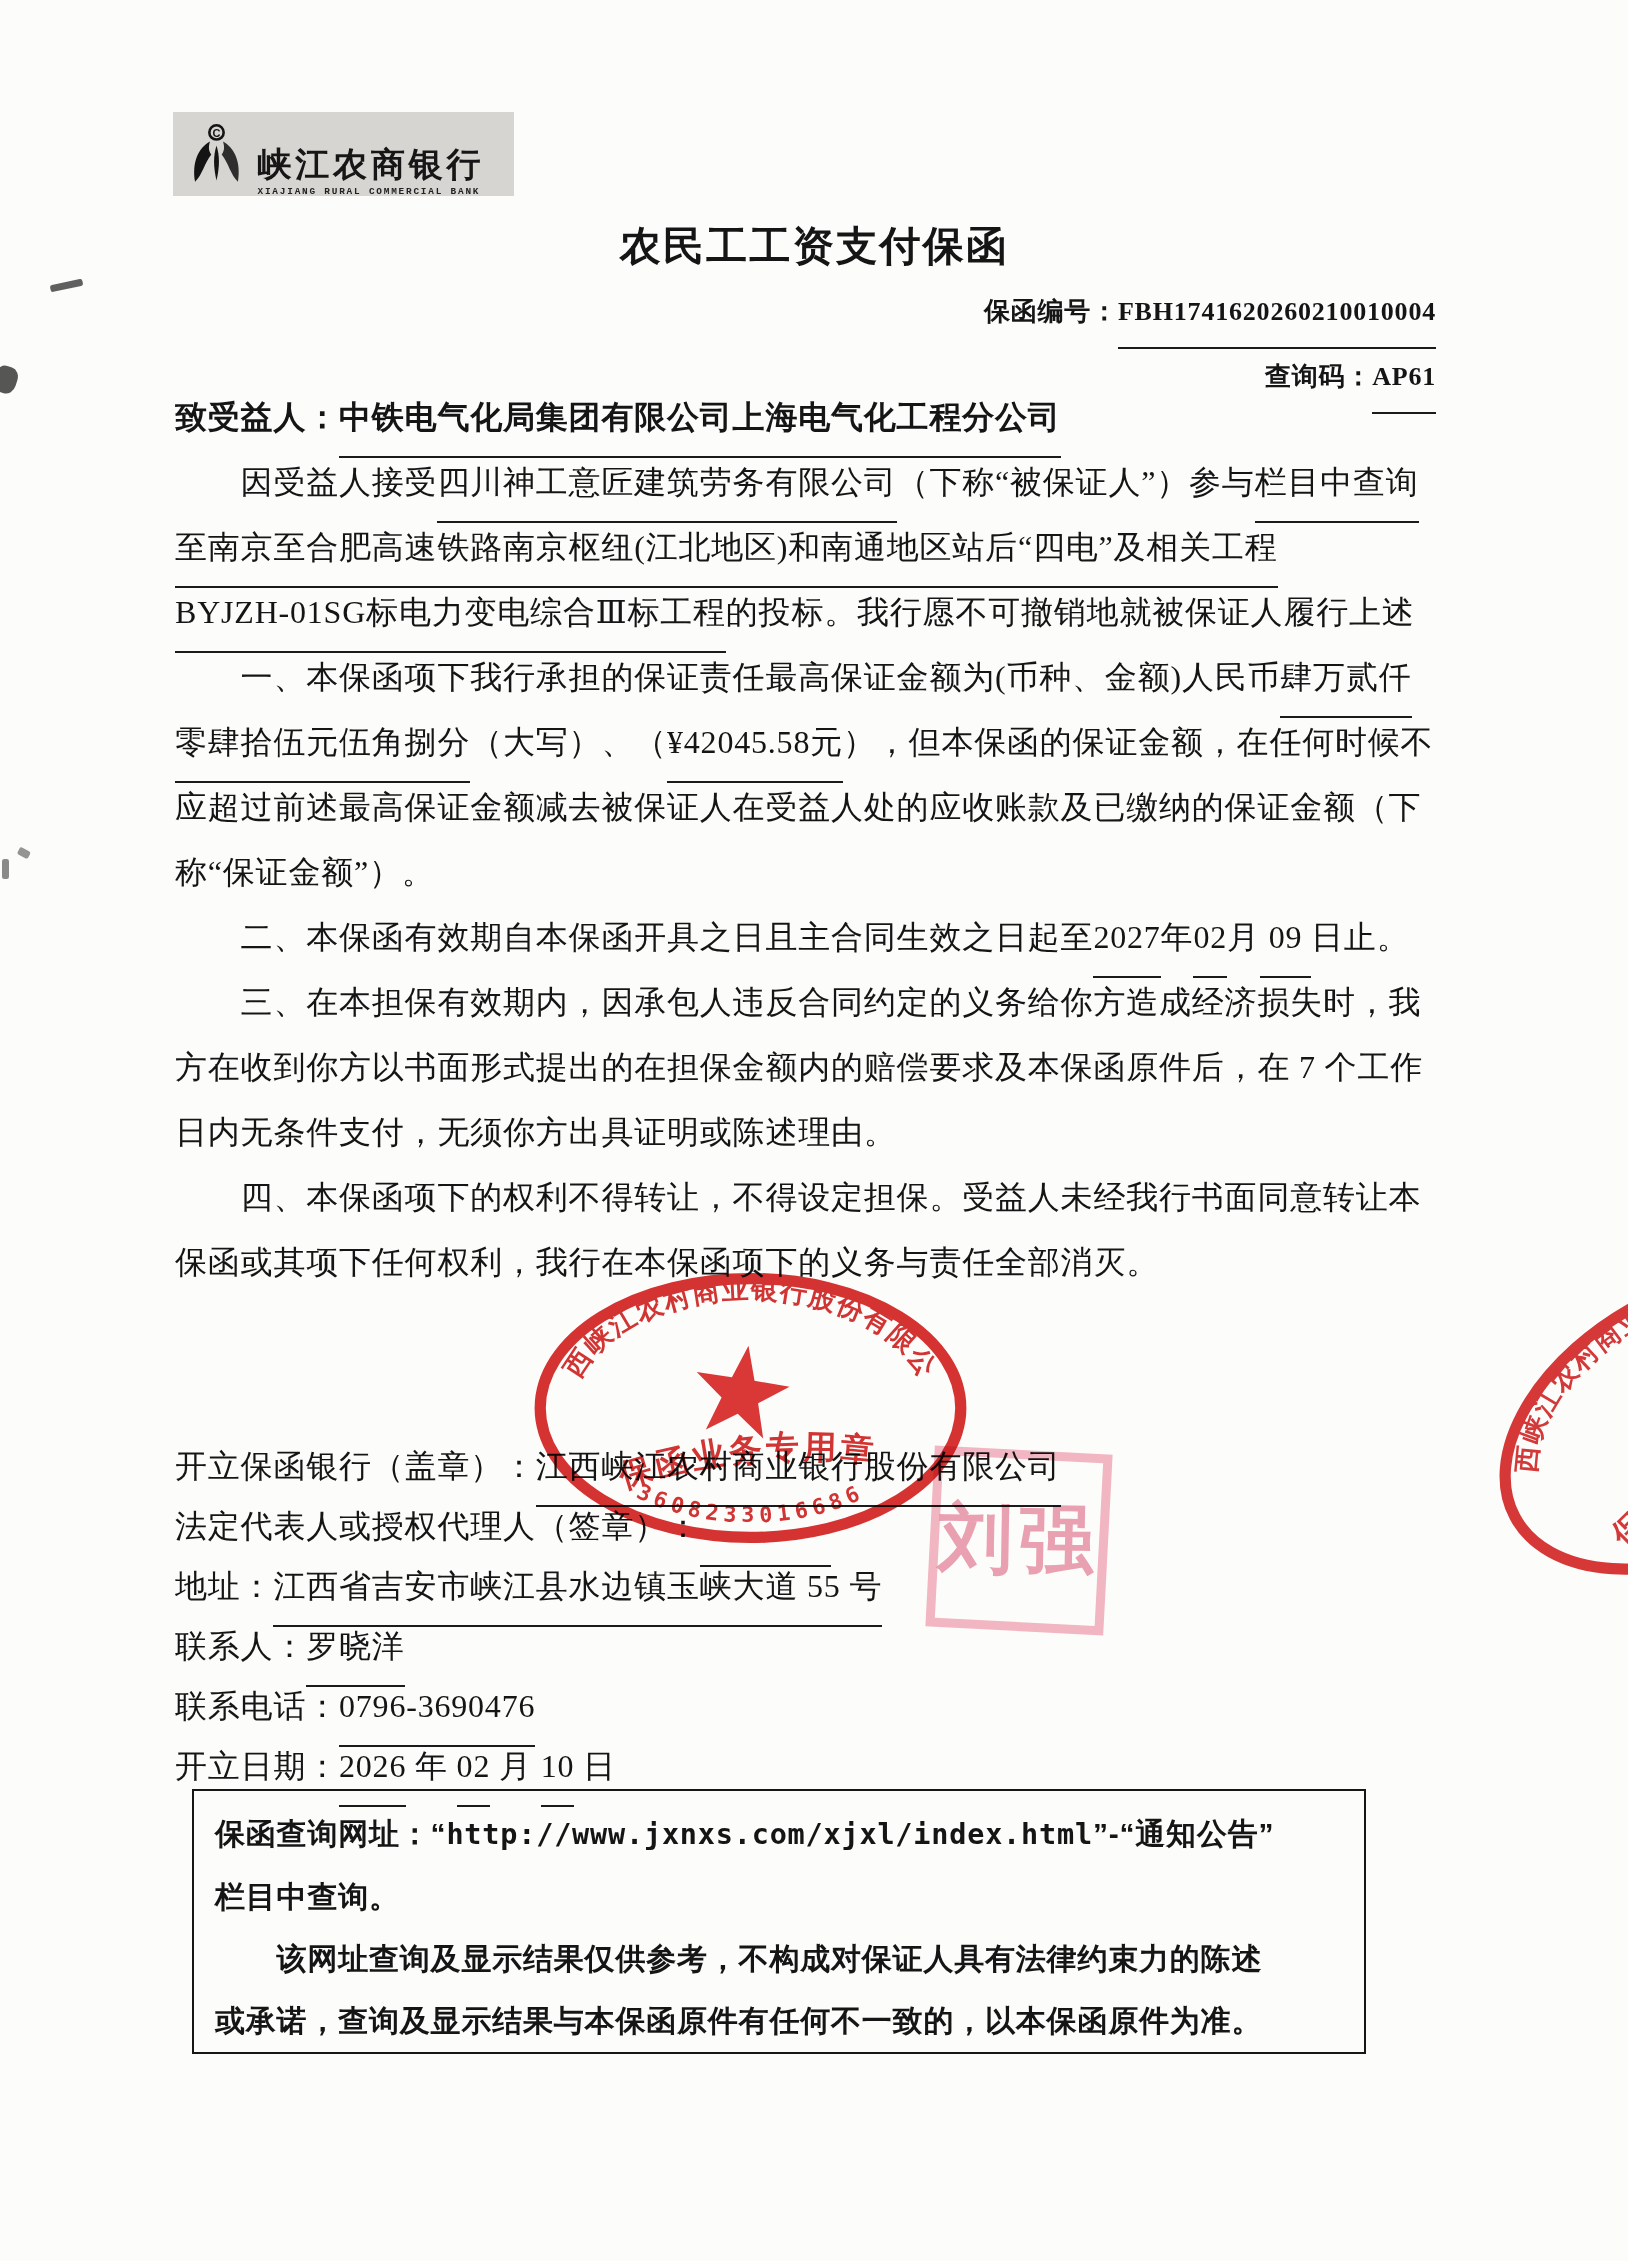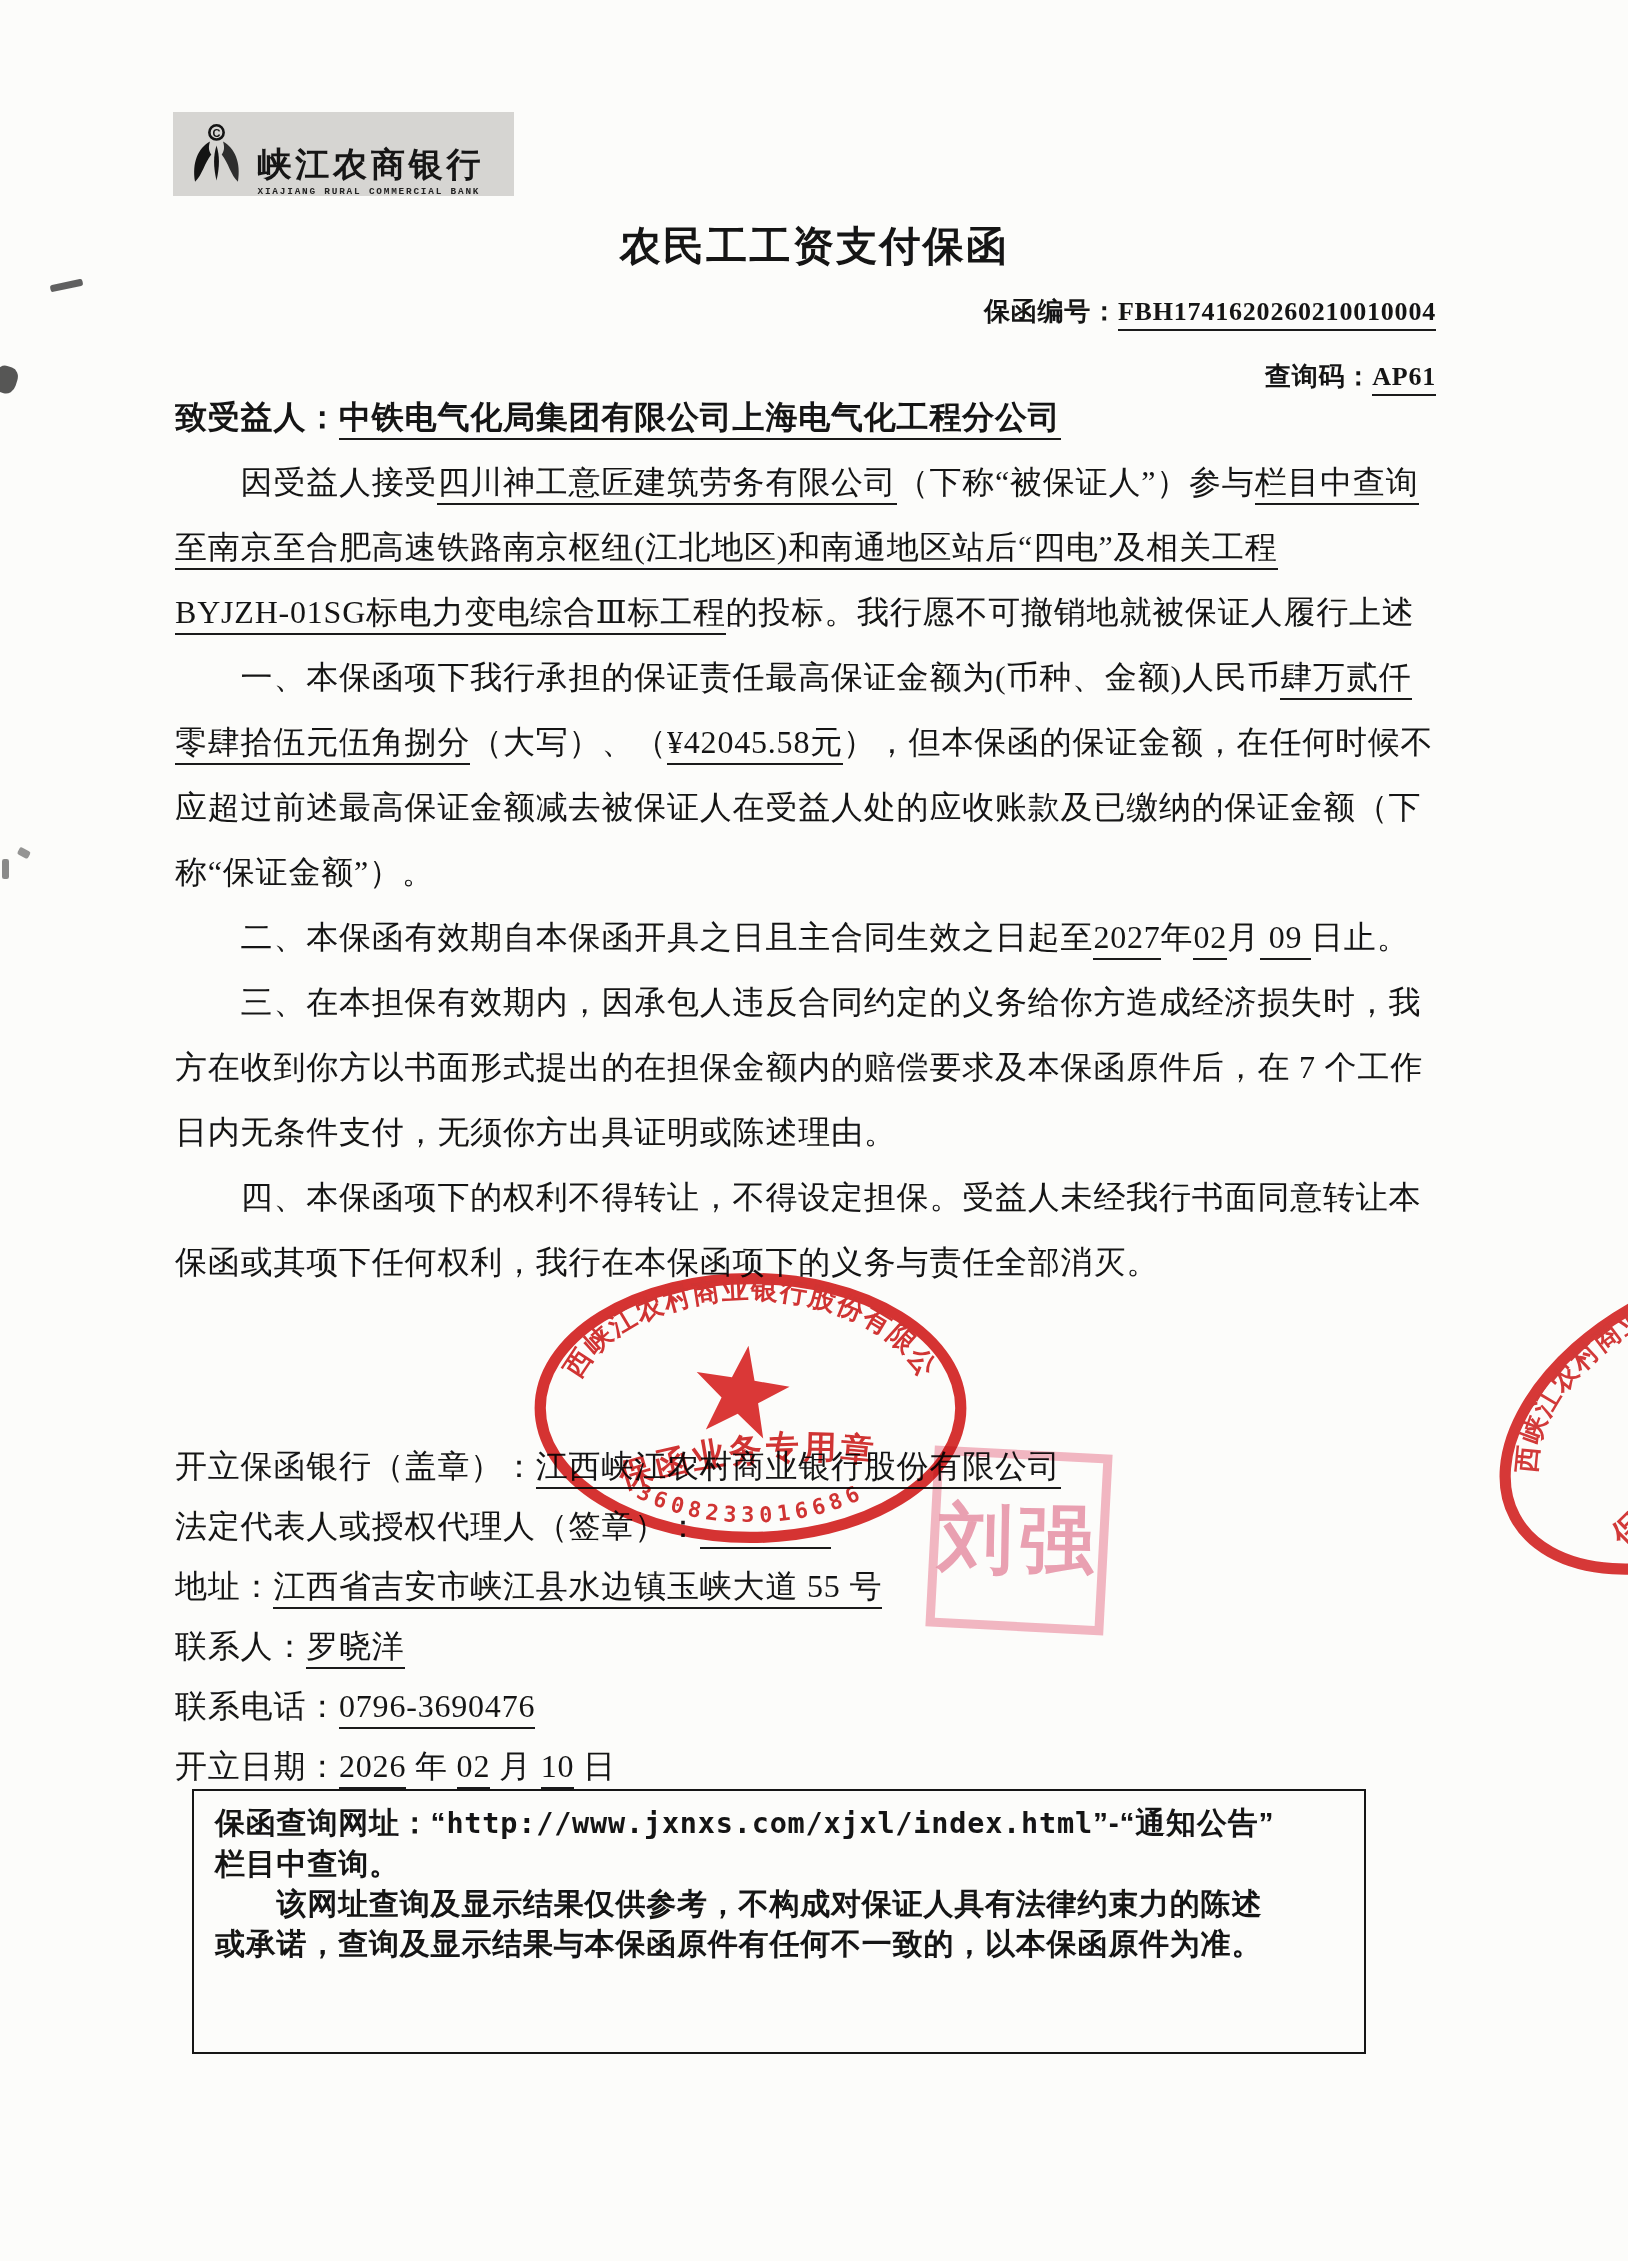--- a/index.html
+++ b/index.html
@@ -21,31 +21,31 @@
   
   .title{position:absolute;left:0;top:219px;width:1629px;margin:0;text-align:center;
     font-size:41px;font-weight:700;letter-spacing:2.3px;white-space:nowrap;}
   .meta{position:absolute;right:193px;white-space:nowrap;font-size:26px;font-weight:700;letter-spacing:0.8px;}
   .meta-no{top:294px;}
   .meta-code{top:359px;}
 
   
   .line{white-space:nowrap;}
   .line span{display:inline;}
-  .u{border-bottom:2.3px solid #1b1b1b;padding-bottom:3px;}
+  .u{border-bottom:2.3px solid #1b1b1b;padding-bottom:21px;}
   .bold{font-weight:700;}
   .mono{font-family:"DejaVu Sans Mono","Liberation Mono",monospace;font-size:0.95em;}
 
   .body-block{position:absolute;left:175px;top:385px;width:1285px;
     font-size:32px;line-height:65px;letter-spacing:0.8px;}
   .bank-block{position:absolute;left:175px;top:1436px;width:1285px;
     font-size:32px;line-height:60px;letter-spacing:0.8px;z-index:2;}
   .query-box{position:absolute;left:192px;top:1789px;width:1174px;height:265px;
     border:2.3px solid #161616;box-sizing:border-box;padding:12px 21px 0 21px;
-    font-size:30px;line-height:40px;letter-spacing:0.8px;
+    font-size:30px;line-height:62px;letter-spacing:0.8px;
     font-family:"Liberation Sans","DejaVu Sans",sans-serif;font-weight:700;}
 
   
   .seal{position:absolute;mix-blend-mode:multiply;opacity:.9;z-index:5;pointer-events:none;}
   .seal-main{left:526px;top:1265px;}
   .edge-wrap{position:absolute;left:1476px;top:1275px;width:449px;height:286px;
     transform:rotate(-28deg);transform-origin:50% 50%;mix-blend-mode:multiply;opacity:.88;z-index:5;}
   .name-seal{position:absolute;left:930px;top:1450px;width:160px;height:163px;
     border:9.8px solid rgba(241,166,182,.8);transform:rotate(3deg);
     display:flex;align-items:center;justify-content:center;

